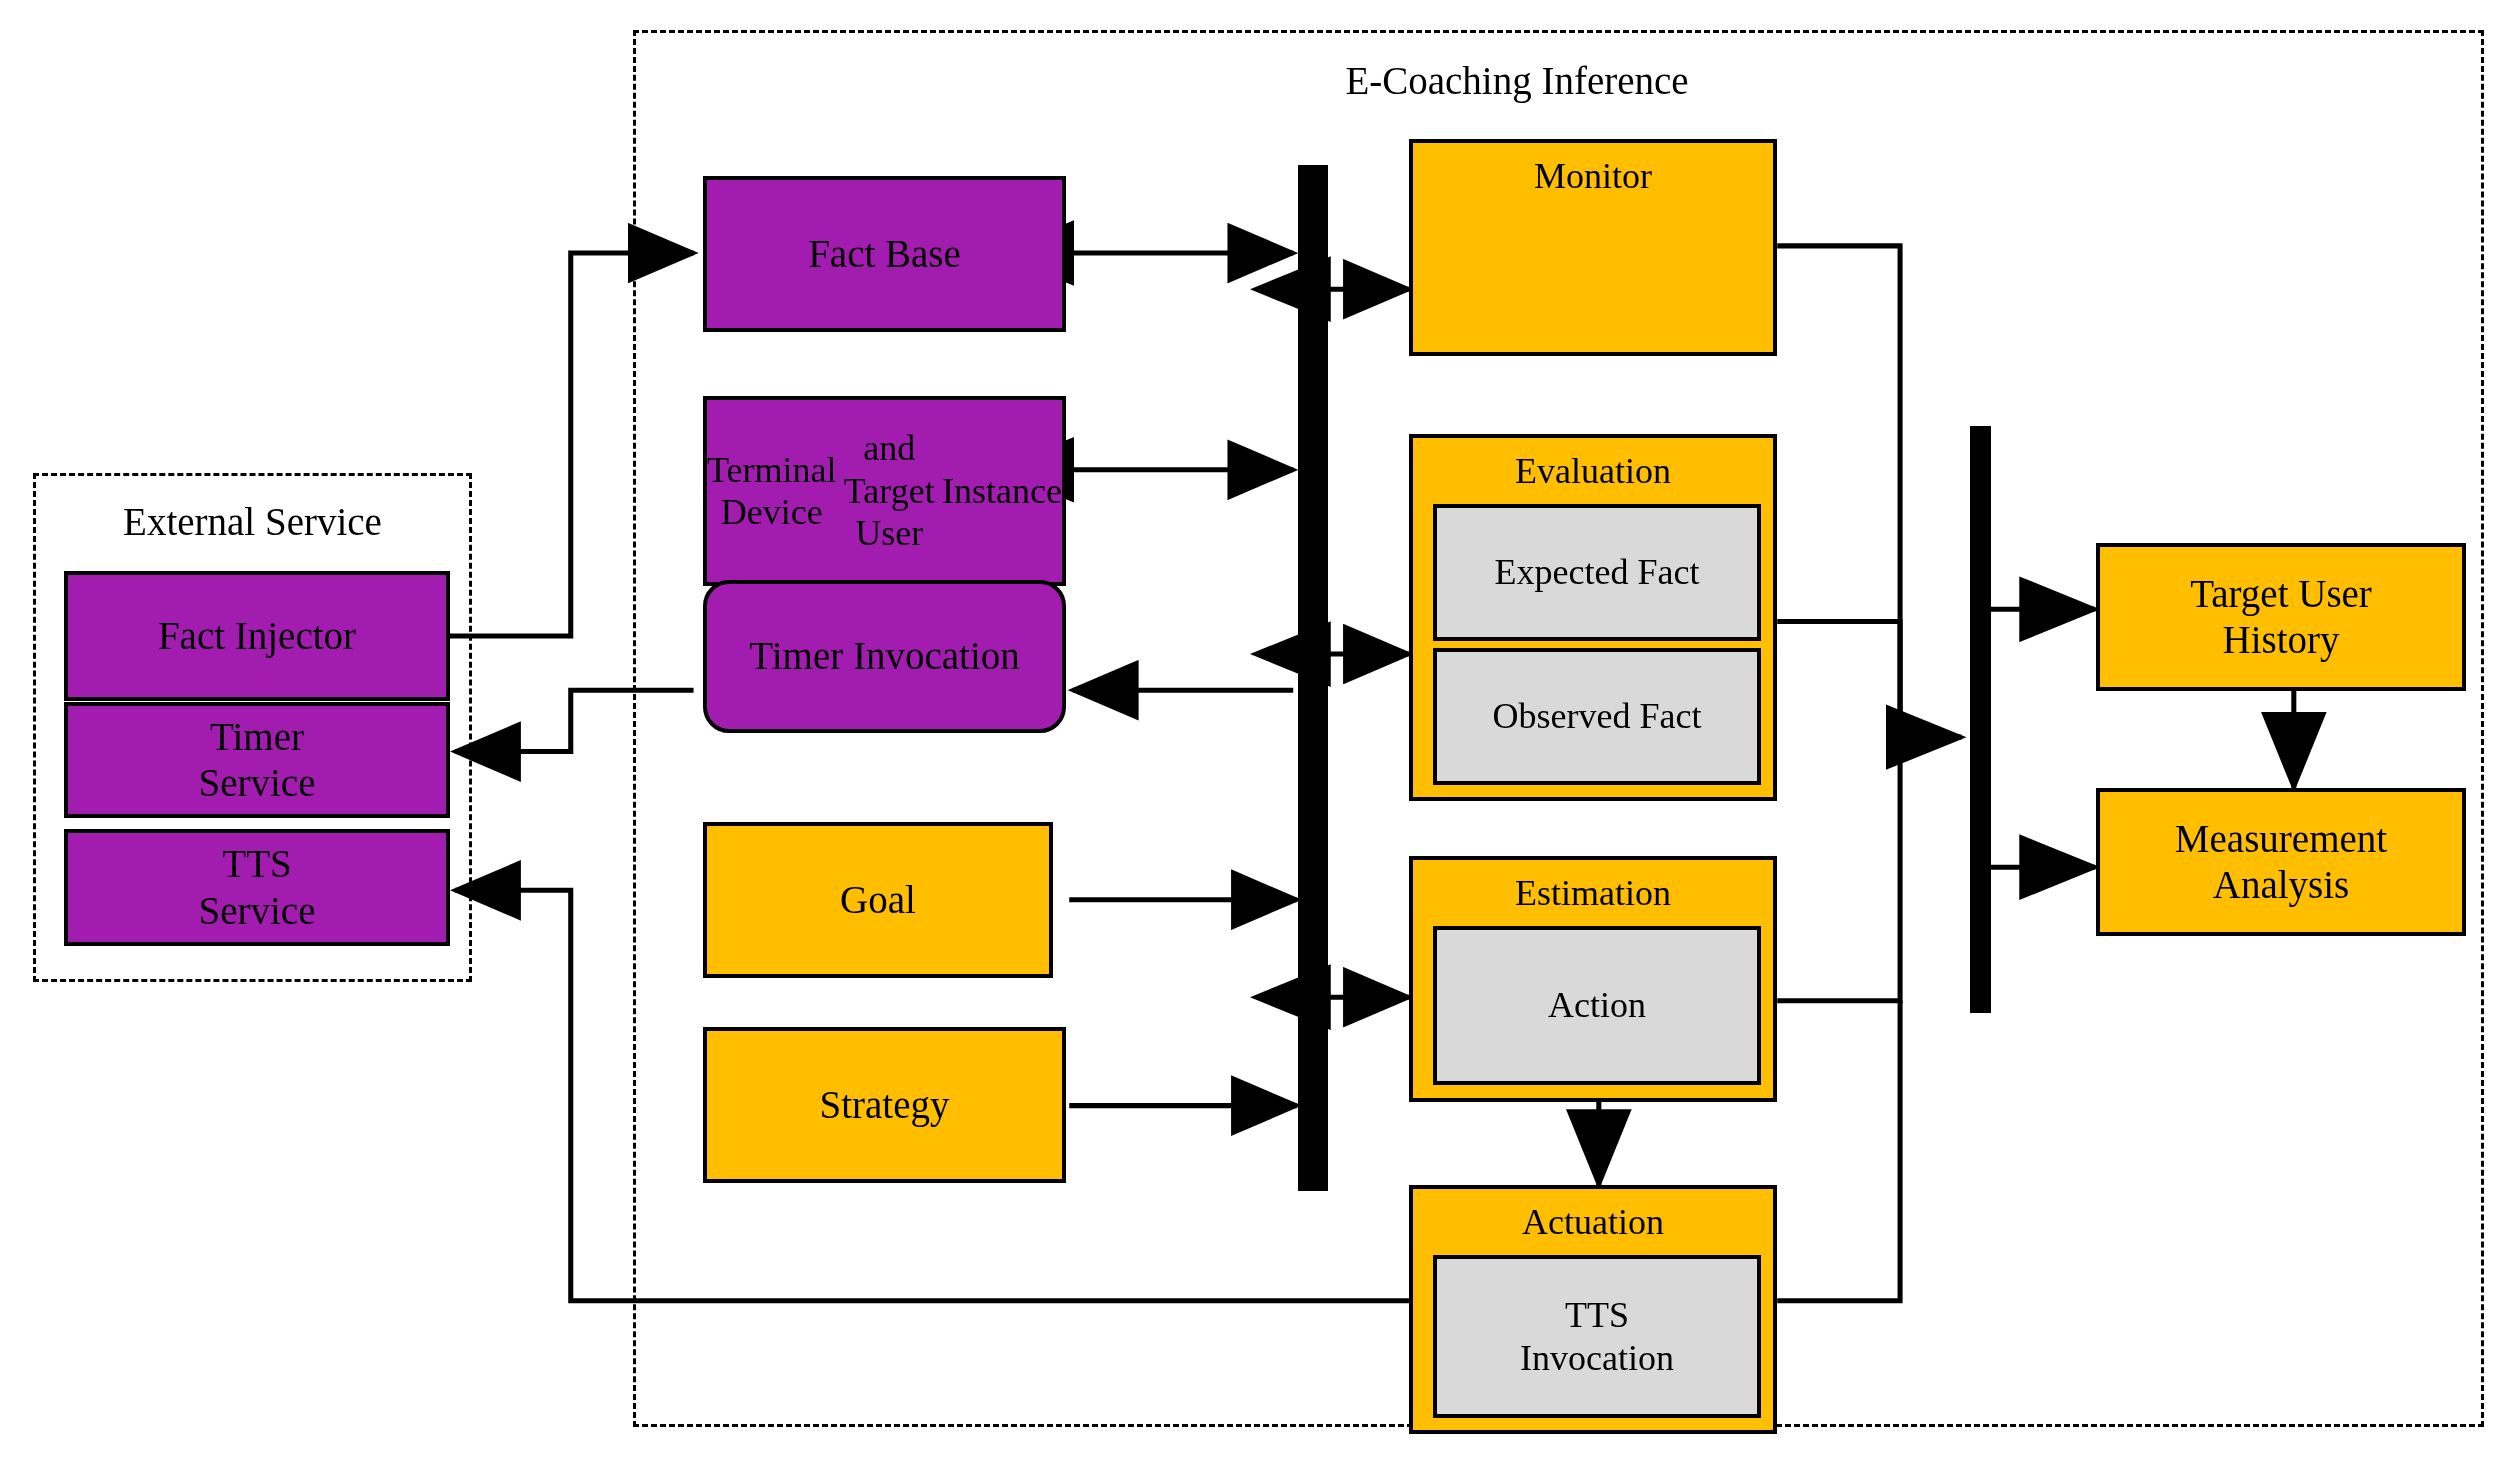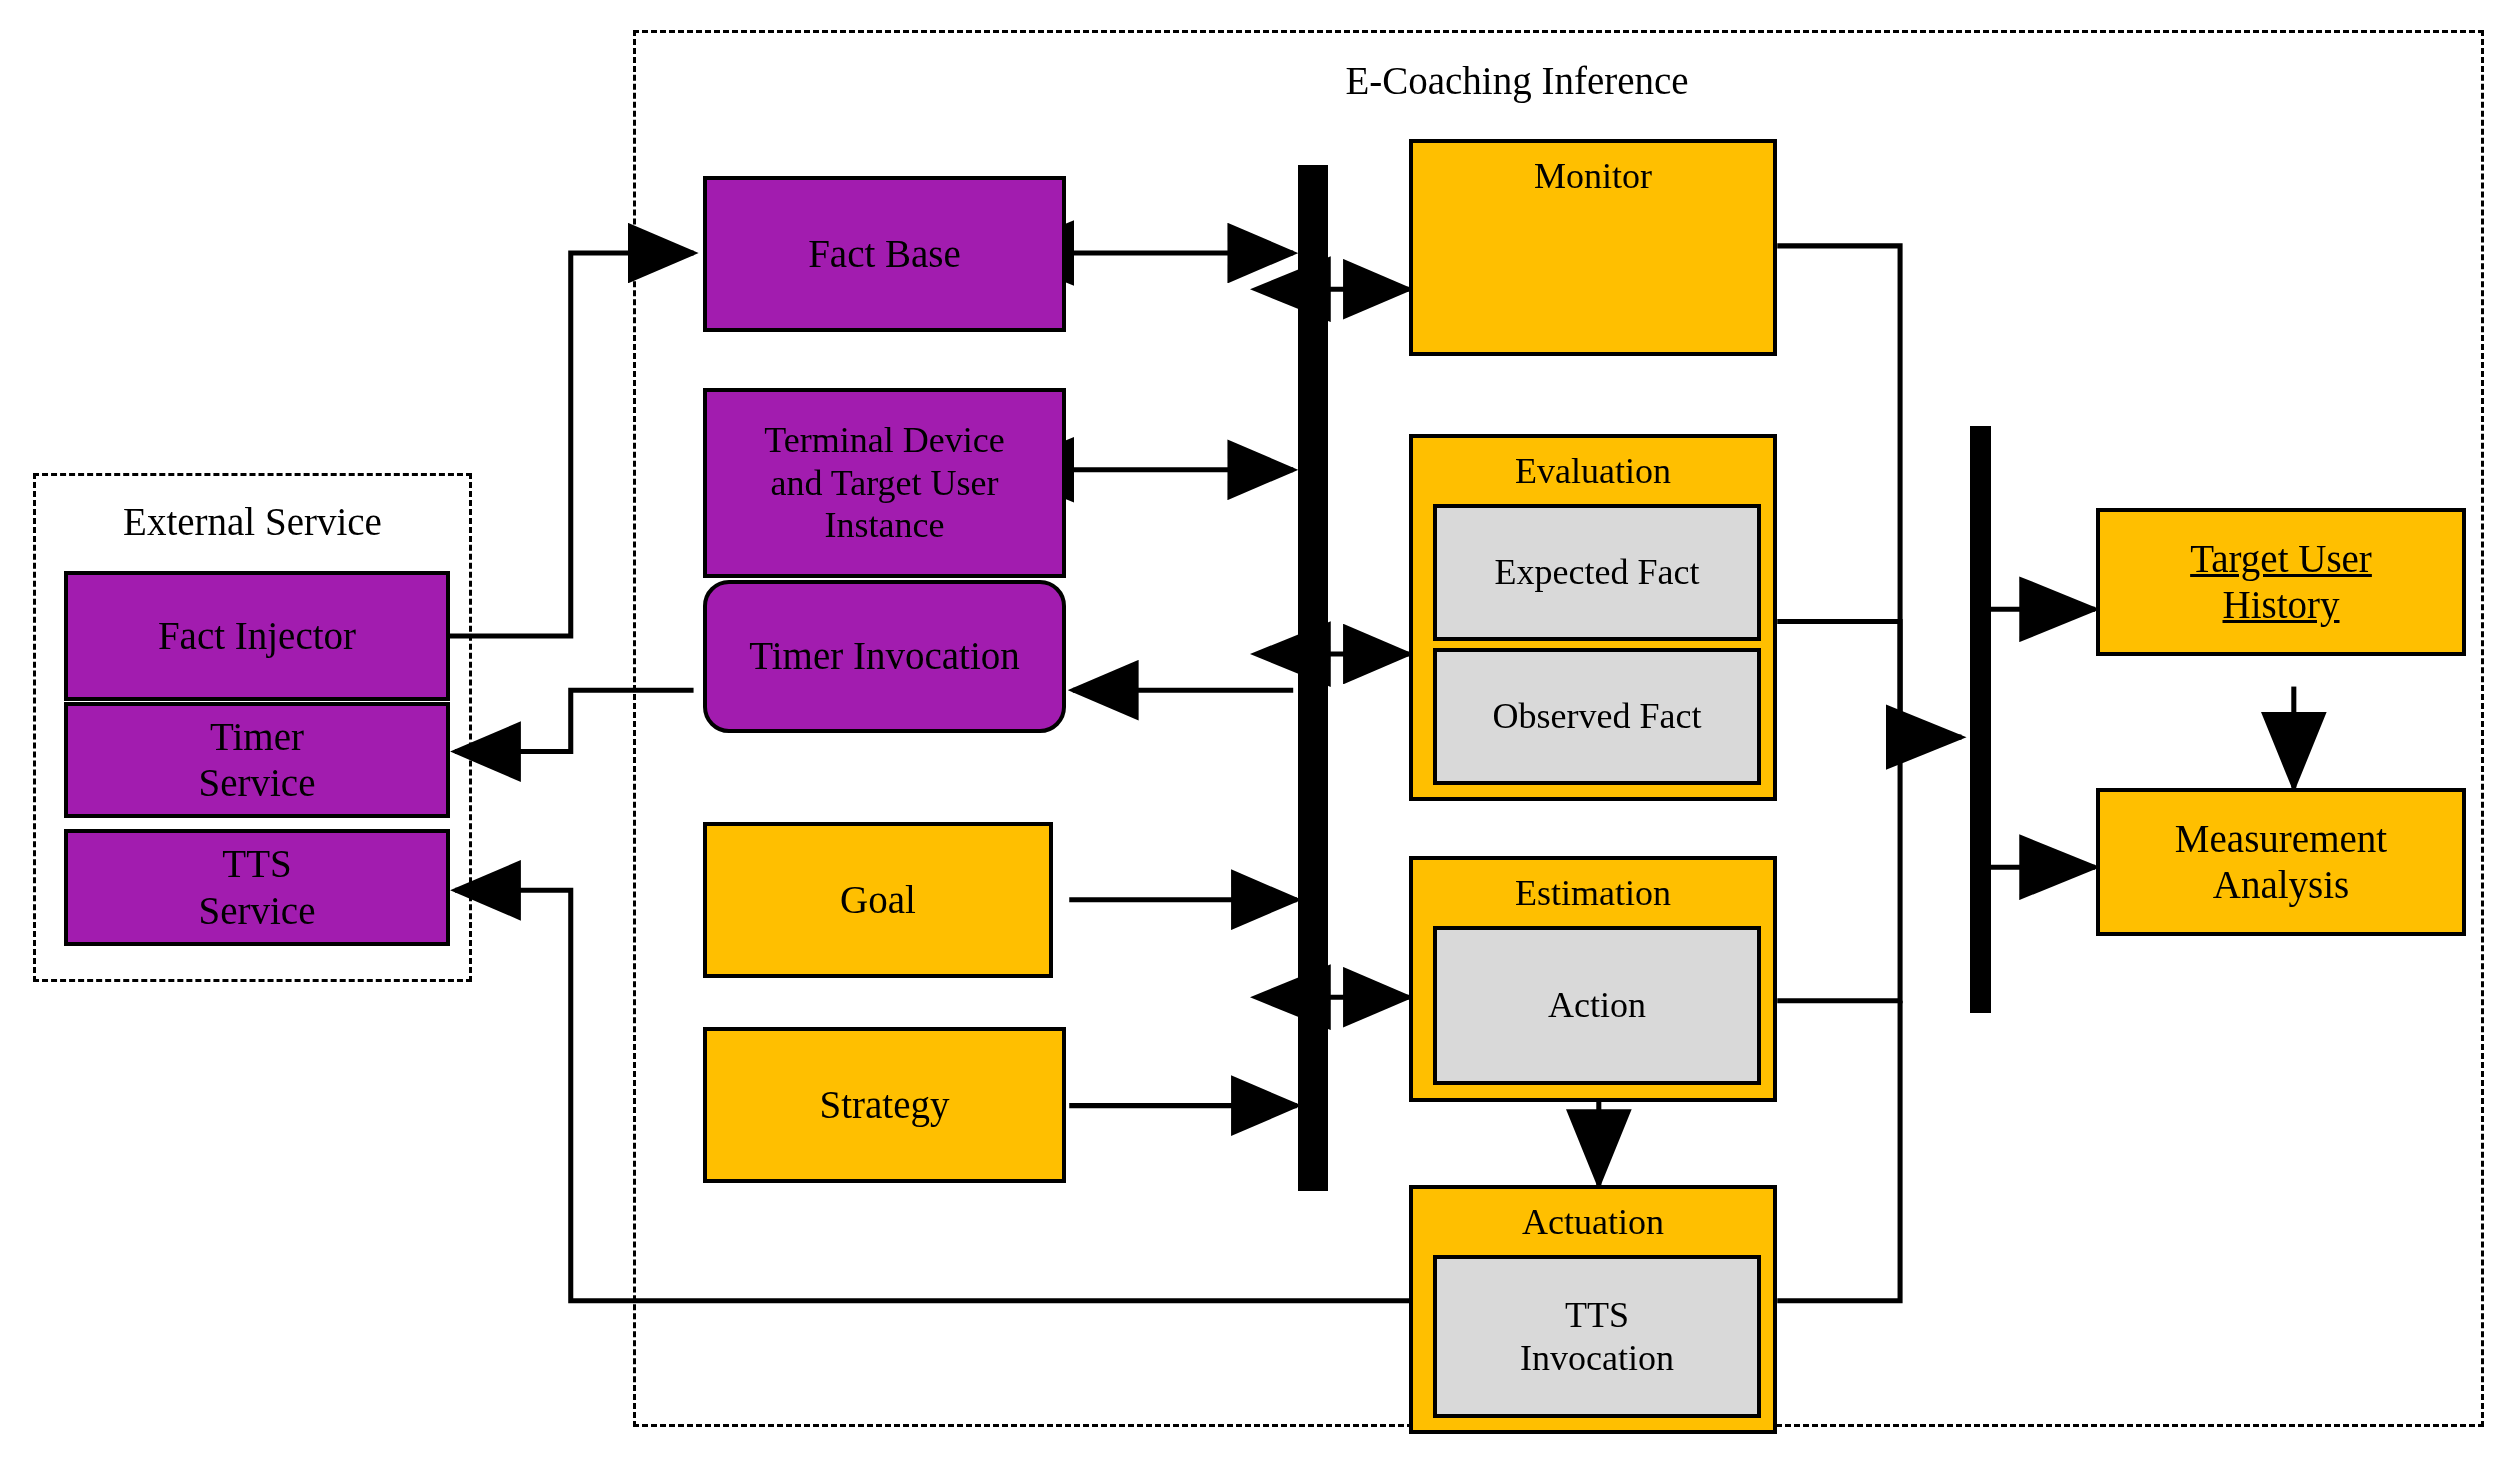--- a/index.html
+++ b/index.html
@@ -155,21 +155,21 @@
     <span>Service</span>
   </div>
 
   <div class="node blue t54" style="left:64px; top:829px; width:386px; height:117px; flex-direction:column;">
     <span>TTS</span>
     <span>Service</span>
   </div>
 
   <div class="node blue t54" style="left:703px; top:176px; width:363px; height:156px;">Fact Base</div>
 
-  <div class="node blue t50" style="left:703px; top:388px; width:363px; height:190px; flex-direction:column;">
+  <div class="node blue t50" style="left:703px; top:396px; width:363px; height:190px; ">
     <span>Terminal  Device</span>
     <span>and  Target  User</span>
     <span>Instance</span>
   </div>
 
   <div class="node blue t54" style="left:703px; top:580px; width:363px; height:153px;border-radius:26px;">Timer  Invocation</div>
 
   <div class="node orange t54" style="left:703px; top:822px; width:350px; height:156px;">Goal</div>
 
   <div class="node orange t54" style="left:703px; top:1027px; width:363px; height:156px;">Strategy</div>
@@ -194,21 +194,21 @@
   <div class="compound" style="left:1409px; top:1185px; width:368px; height:249px;">
     <div class="compound-title t50" style="top:11.6px;">Actuation</div>
     <div class="slot t50" style="left:20px; top:66px; width:328px; height:163px; flex-direction:column;">
       <span>TTS</span>
       <span>Invocation</span>
     </div>
   </div>
 
   <div class="bus" style="left:1970px; top:426px; width:21px; height:587px;"></div>
 
-  <div class="node orange t54" style="left:2096px; top:508px; width:370px; height:148px; flex-direction:column;text-decoration:underline;">
+  <div class="node orange t54" style="left:2096px; top:543px; width:370px; height:148px; flex-direction:column;">
     <span>Target  User</span>
     <span>History</span>
   </div>
 
   <div class="node orange t54" style="left:2096px; top:788px; width:370px; height:148px; flex-direction:column;">
     <span>Measurement</span>
     <span>Analysis</span>
   </div>
 
 </div>

